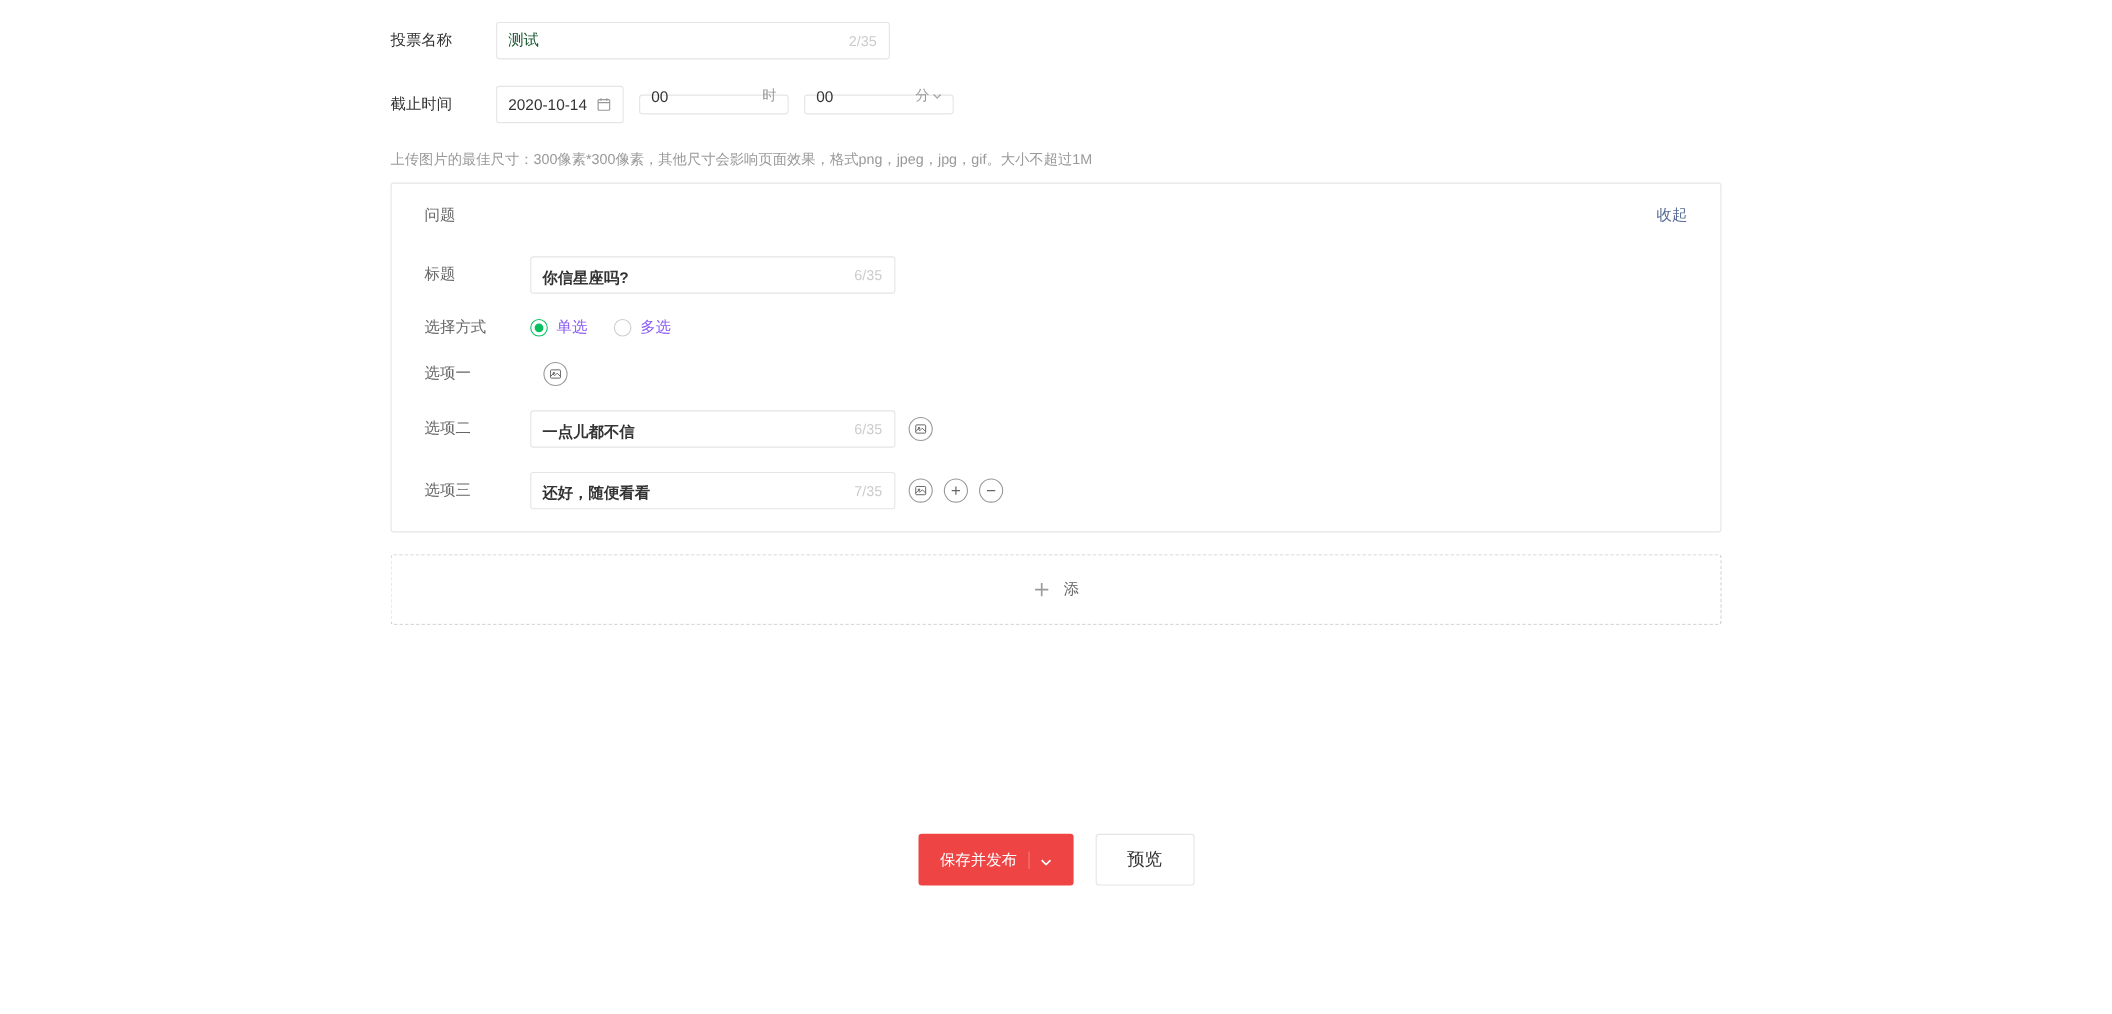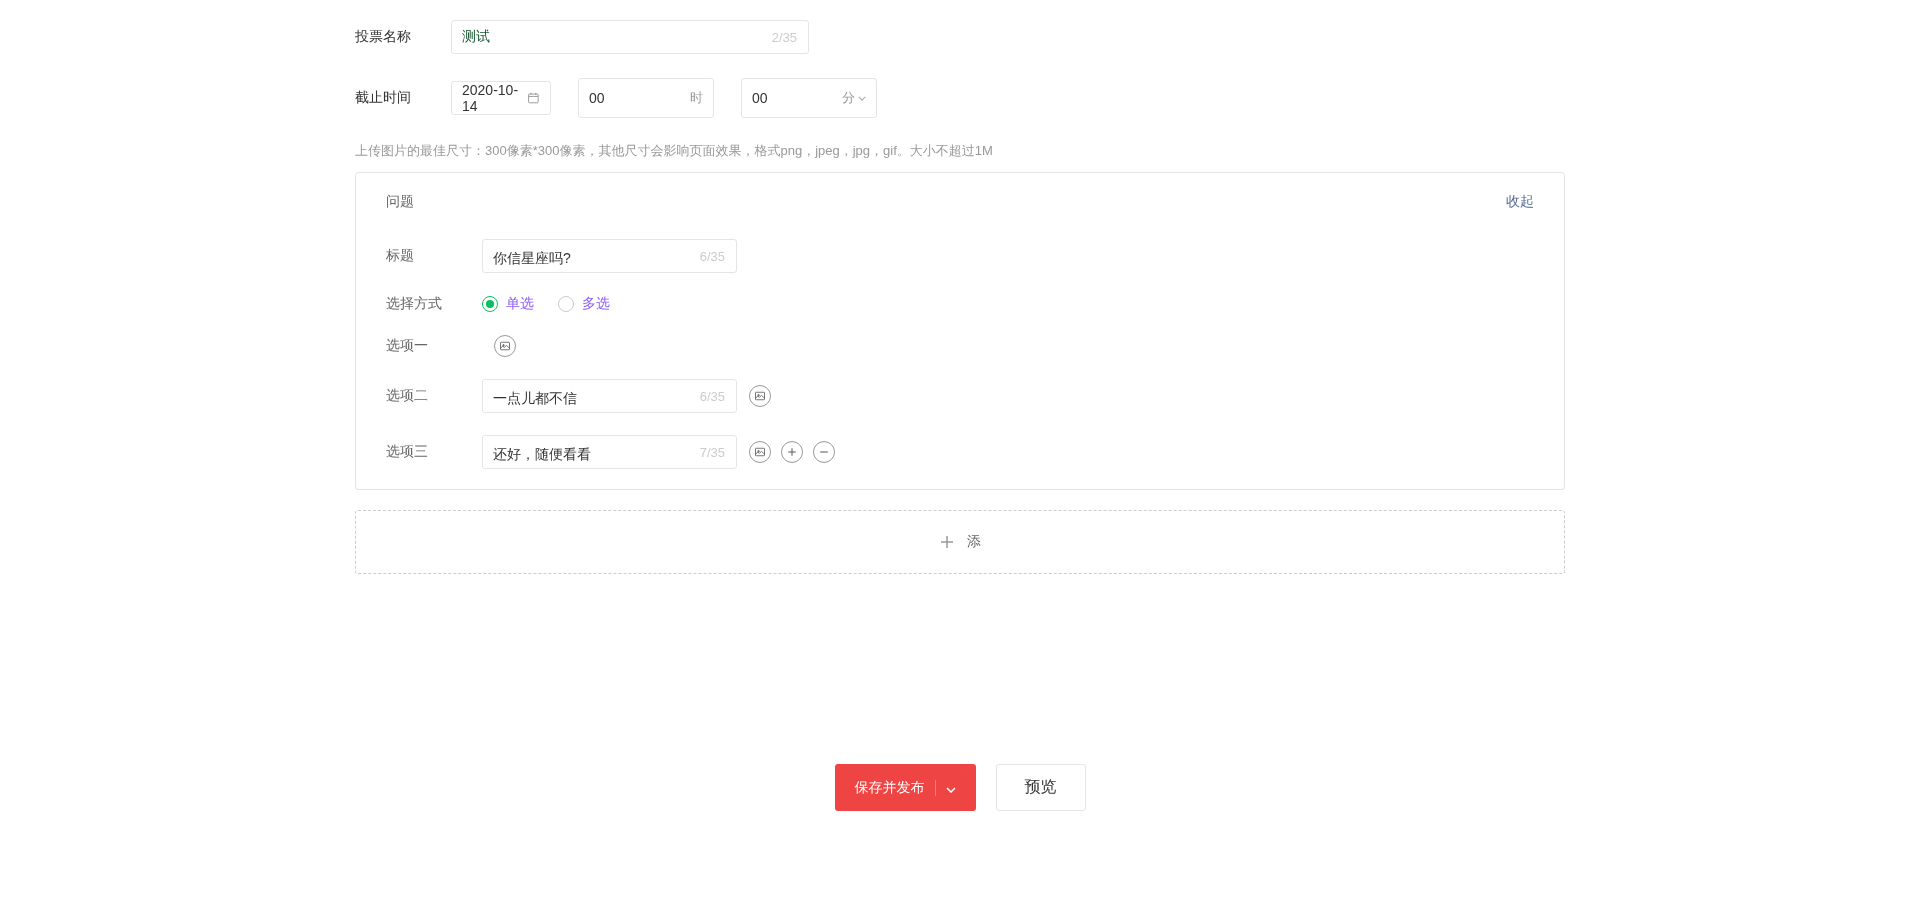--- a/index.html
+++ b/index.html
@@ -46,44 +46,44 @@
       top: 50%;
       transform: translateY(-50%);
       color: #ccc;
       font-size: 13px;
     }
     .date-input {
       border: 1px solid #e5e5e5;
       border-radius: 3px;
       padding: 7px 10px;
       font-size: 14px;
-      width: 100px;
+      width: 116px;
       height: 34px;
       color: #333;
       display: flex;
       align-items: center;
       justify-content: space-between;
     }
     .calendar-icon {
       width: 14px;
       height: 14px;
       opacity: 0.5;
     }
     .select-box {
       border: 1px solid #e5e5e5;
       border-radius: 3px;
       padding: 7px 10px;
       font-size: 14px;
       width: 136px;
-      height: 40px;
-      color: #333;
-      display: flex;
-      align-items: center;
+      height: 18px;
+      color: #333;
+      display: flex;
+      align-items: flex-end;
       justify-content: space-between;
-      margin-left: 27px;
+      margin-left: 14px;
     }
     .select-suffix {
       color: #999;
       font-size: 13px;
       margin-left: 4px;
     }
     .chevron-down {
       width: 8px;
       height: 5px;
       opacity: 0.4;
@@ -128,24 +128,25 @@
     .q-label {
       width: 96px;
       color: #666;
       font-size: 14px;
     }
     .q-input {
       border: 1px solid #e5e5e5;
       border-radius: 3px;
       padding: 7px 50px 2px 10px;
       font-size: 14px;
-      width: 255px;
+      width: 332px;
       height: 34px;
       color: #333;
       outline: none;
+      font-weight: bold;
     }
     .radio-wrapper {
       display: flex;
       align-items: center;
       gap: 24px;
     }
     .radio-item {
       display: flex;
       align-items: center;
       gap: 8px;

